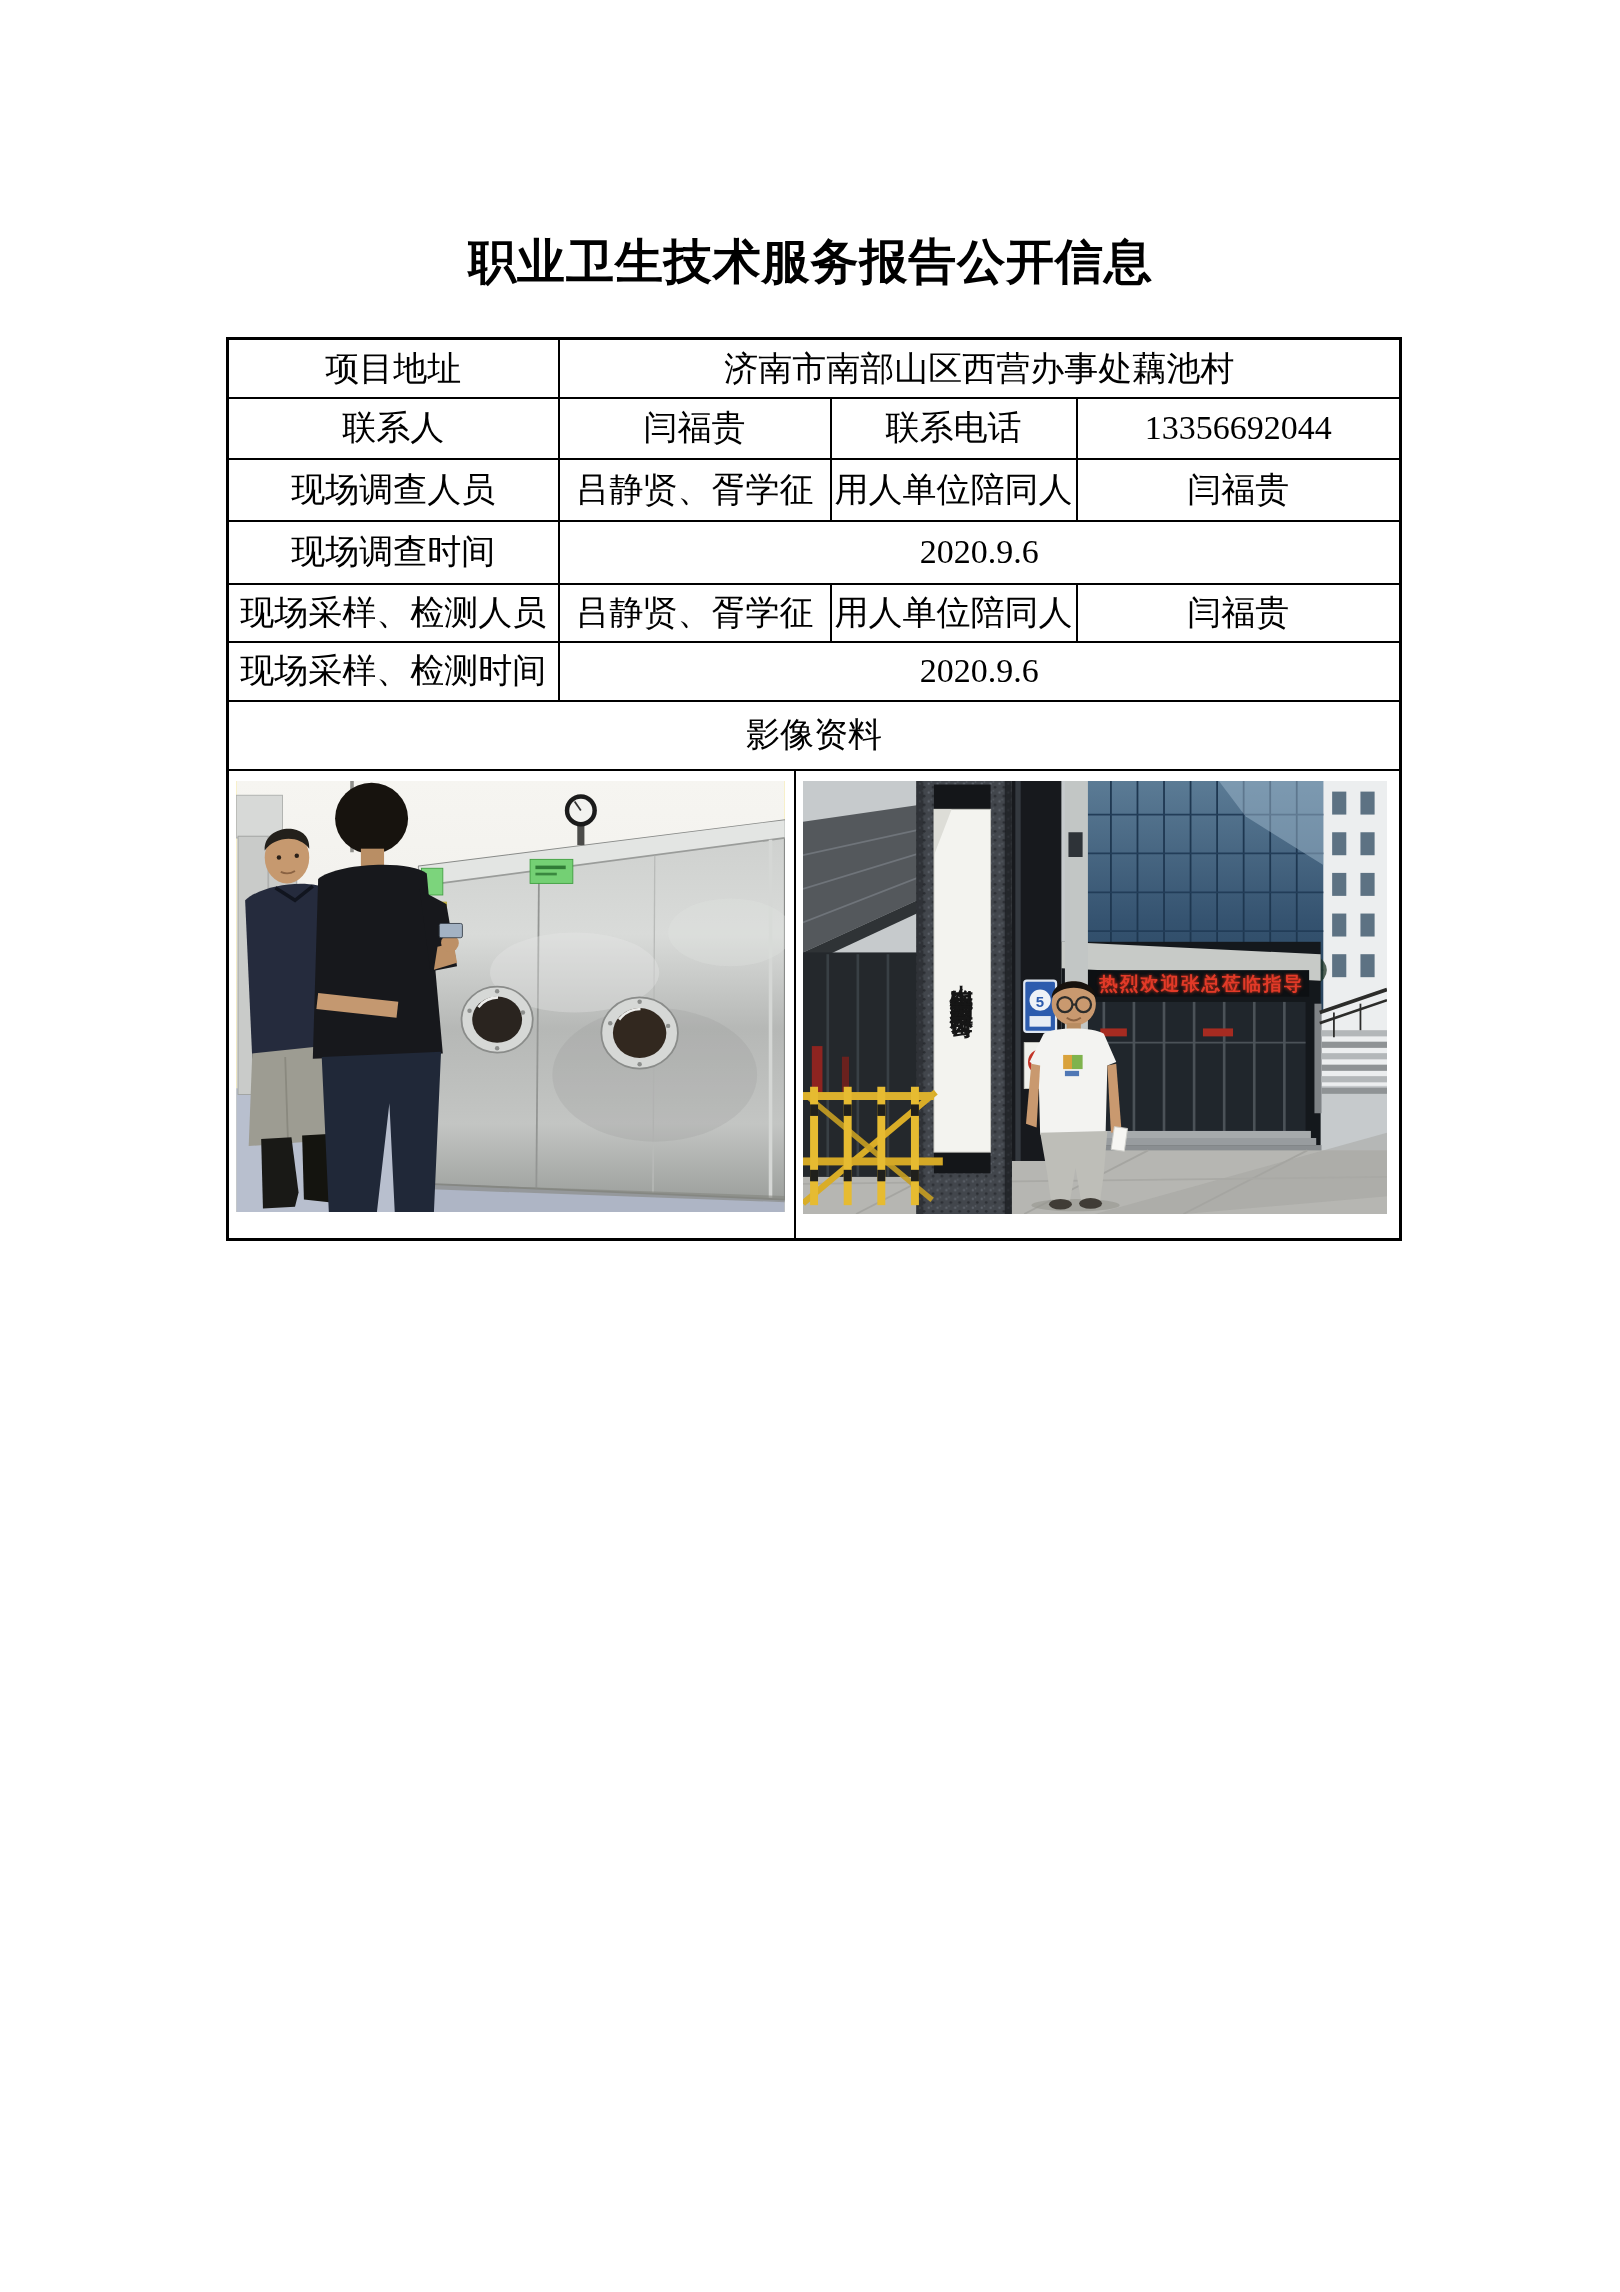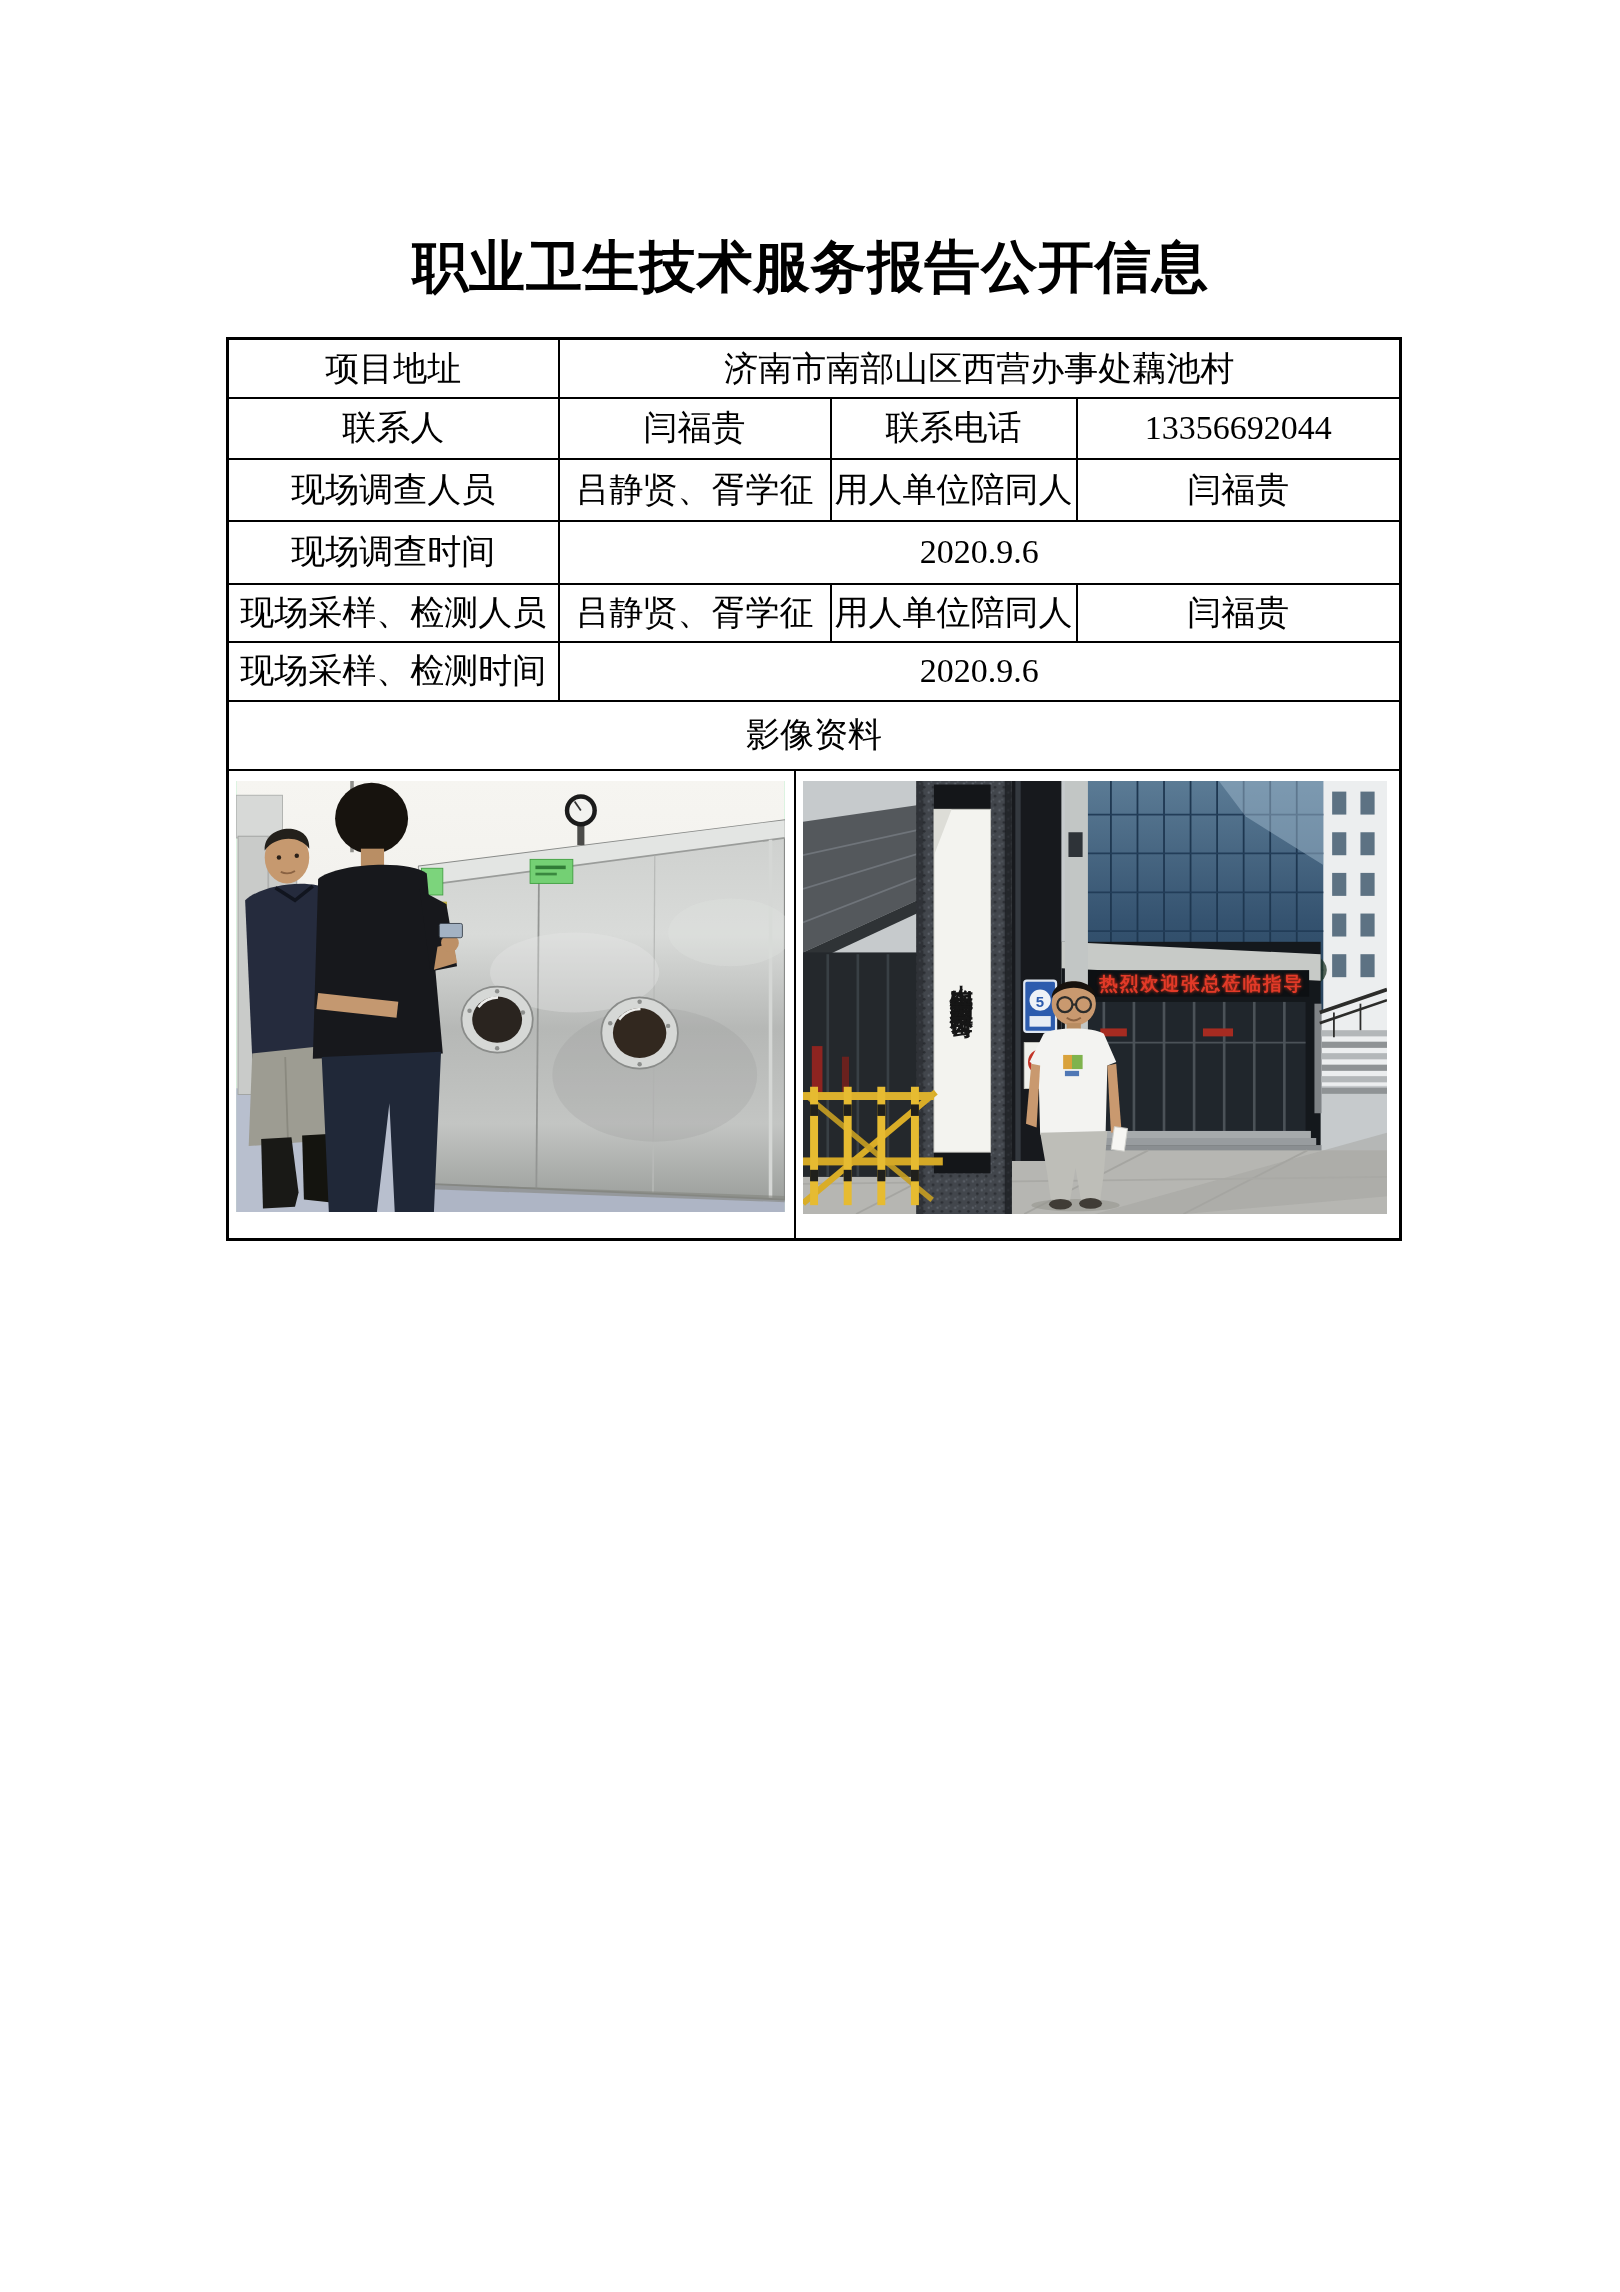--- a/index.html
+++ b/index.html
@@ -2,35 +2,35 @@
 <html style="font-size:14.3px"><head>
 <meta charset="utf-8">
 <style>
   html,body{margin:0;padding:0;background:#ffffff;}
   .page{
     position:relative;width:1621px;height:2293px;background:#ffffff;
     font-family:"Liberation Serif","DejaVu Serif",serif;color:#000;overflow:hidden;
   }
   .doc-title{
     position:absolute;top:230px;left:0;width:100%;margin:0;
-    text-align:center;font-size:56px;font-weight:bold;letter-spacing:0.9px;
+    text-align:center;font-size:48px;font-weight:bold;letter-spacing:0.9px;
   }
   table.info{
     position:absolute;left:226px;top:337px;width:1173px;
     border-collapse:collapse;table-layout:fixed;border:3.6px solid #000;
   }
   table.info td{
     border:2.7px solid #000;text-align:center;vertical-align:middle;
     font-size:34px;padding:0;line-height:1.15;overflow:hidden;white-space:nowrap;
   }
   td.photos-cell{padding:0;}
   .photo-row{display:flex;width:100%;height:467px;}
   .pane-left{width:567px;height:100%;border-right:2.7px solid #000;box-sizing:border-box;}
   .pane-right{flex:1;height:100%;}
-  .photo{position:relative;overflow:hidden;background:#86efac;}
+  .photo{position:relative;overflow:hidden;background:#fde047;}
   .photo-l{margin:10.7px 0 0 7.1px;width:549px;height:431px;}
   .photo-r{margin:10.7px 0 0 7.1px;width:584px;height:433px;}
   .vsign{
     position:absolute;left:131px;top:32px;width:55px;height:340px;
     writing-mode:vertical-lr;text-orientation:upright;
     font-size:23px;line-height:55px;letter-spacing:2.7px;
     color:#161616;font-weight:600;text-align:center;
   }
   .led{
     position:absolute;left:287px;top:192px;width:223px;height:23px;

